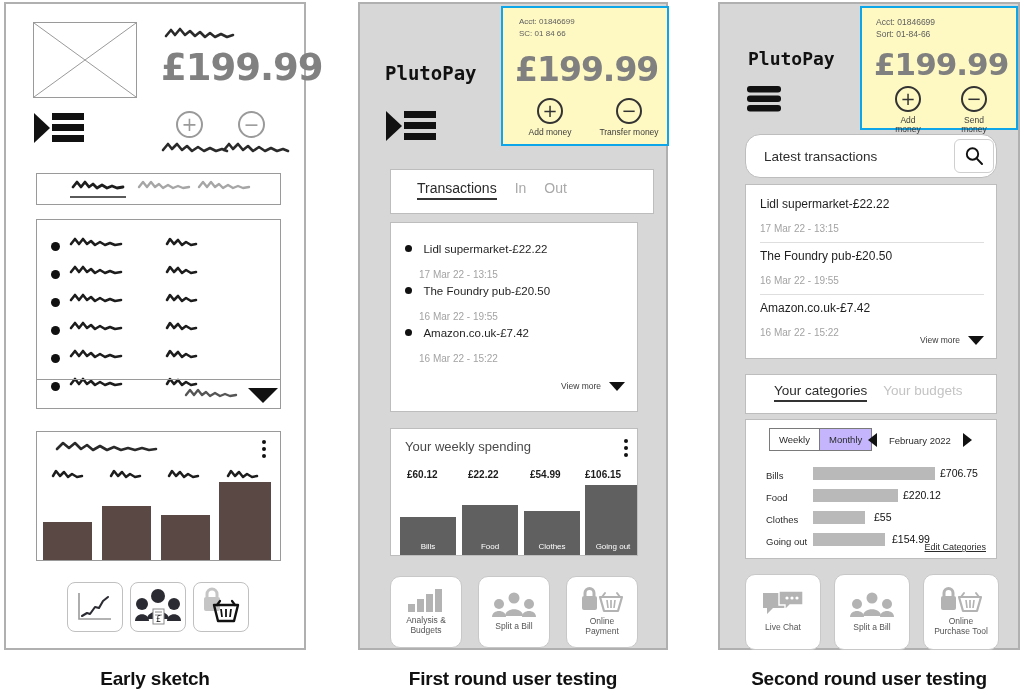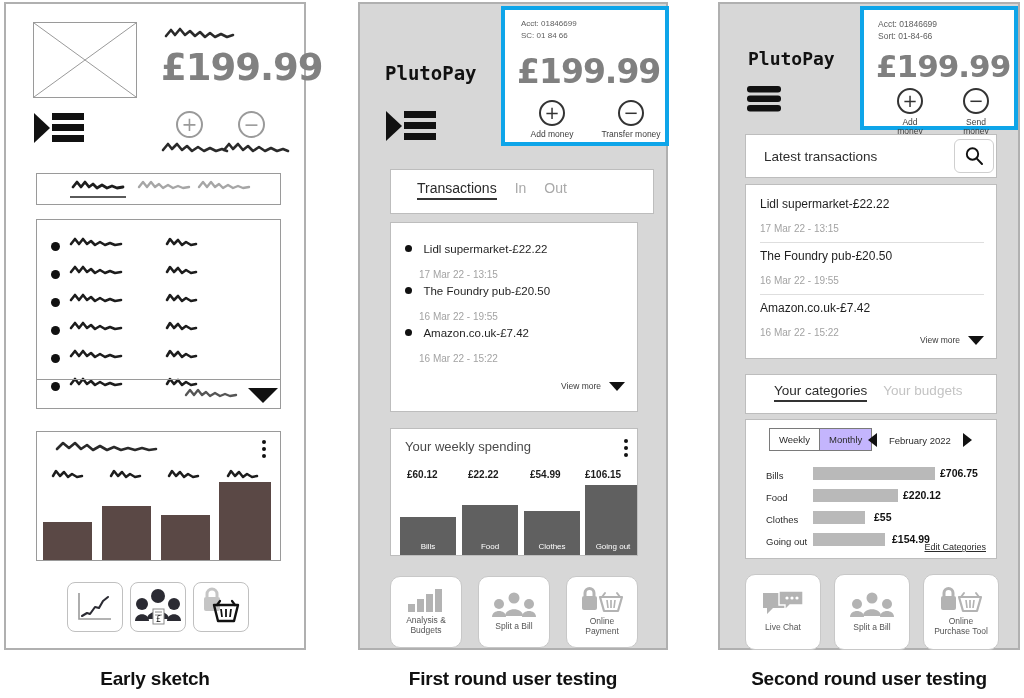--- a/index.html
+++ b/index.html
@@ -87,21 +87,21 @@
   #p2 { left: 358px; width: 310px; }
   #p2 .frame { left: 0; width: 310px; height: 648px; background: #d7d7d7; }
 
   .brand {
     position: absolute; font-family: "DejaVu Sans Mono", monospace;
     font-weight: bold; color: #111;
   }
   .hamb3 { position: absolute; }
 
   .acctcard {
-    position: absolute; background: #ffffff; border: 4px solid #0ea5e9;
+    position: absolute; background: #fef9c3; border: 2px solid #0ea5e9;
   }
   .acct-line { font-size: 8px; color: #5d5d5d; line-height: 1.45; }
   .big-amount {
     font-size: 33px; font-weight: bold; color: #808080;
     letter-spacing: -1px; font-family: "DejaVu Sans", sans-serif;
   }
   .money-btn { text-align: center; }
   .money-btn .ring {
     width: 26px; height: 26px; border: 2px solid #333; border-radius: 50%;
     display: flex; align-items: center; justify-content: center;
@@ -159,21 +159,21 @@
   .seg { position: absolute; display: flex; border: 1px solid #7a7a7a; }
   .seg div { font-size: 9.5px; padding: 5px 9px; color: #2b2b2b; text-align: center; }
   .seg .on { background: #c4b5fd; border-left: 1px solid #7a7a7a; }
   .arrowL { width: 0; height: 0; border-top: 7px solid transparent;
             border-bottom: 7px solid transparent; border-right: 9px solid #111; }
   .arrowR { width: 0; height: 0; border-top: 7px solid transparent;
             border-bottom: 7px solid transparent; border-left: 9px solid #111; }
   .monthlbl { font-size: 9.5px; color: #2b2b2b; }
   .catname { position: absolute; font-size: 9.5px; color: #2b2b2b; }
   .hbar { position: absolute; height: 13px; background: #b9b9b9; }
-  .hval { position: absolute; font-size: 10.5px; font-weight: bold; color: #111; }
+  .hval { position: absolute; font-size: 10.5px; font-weight: normal; color: #111; }
   .editcat {
     position: absolute; font-size: 9px; color: #2b2b2b;
     text-decoration: underline;
   }
 </style>
 </head>
 <body>
 
 <div class="stage">
 
@@ -517,21 +517,21 @@
           <div class="lbl" style="white-space:pre-line;">Add
 money</div>
         </div>
         <div class="money-btn" style="position:absolute;left:84px;top:78px;width:56px;">
           <div class="ring">−</div>
           <div class="lbl" style="white-space:pre-line;">Send
 money</div>
         </div>
       </div>
 
-      <div class="card" style="left:25px; top:130px; width:252px; height:44px;">
+      <div class="card" style="left:25px; top:130px; width:252px; height:44px;border-radius:15px;">
         <div class="search-row" style="left:0;top:0;width:252px;height:42px;justify-content:space-between;padding:0 4px 0 18px;">
           <div class="search-ph">Latest transactions</div>
           <div class="search-btn">
             <svg width="20" height="20" viewBox="0 0 20 20">
               <circle cx="8.5" cy="8" r="5.7" fill="none" stroke="#111" stroke-width="1.9"></circle>
               <line x1="12.6" y1="12.4" x2="18" y2="18" stroke="#111" stroke-width="2" stroke-linecap="round"></line>
             </svg>
           </div>
         </div>
       </div>

